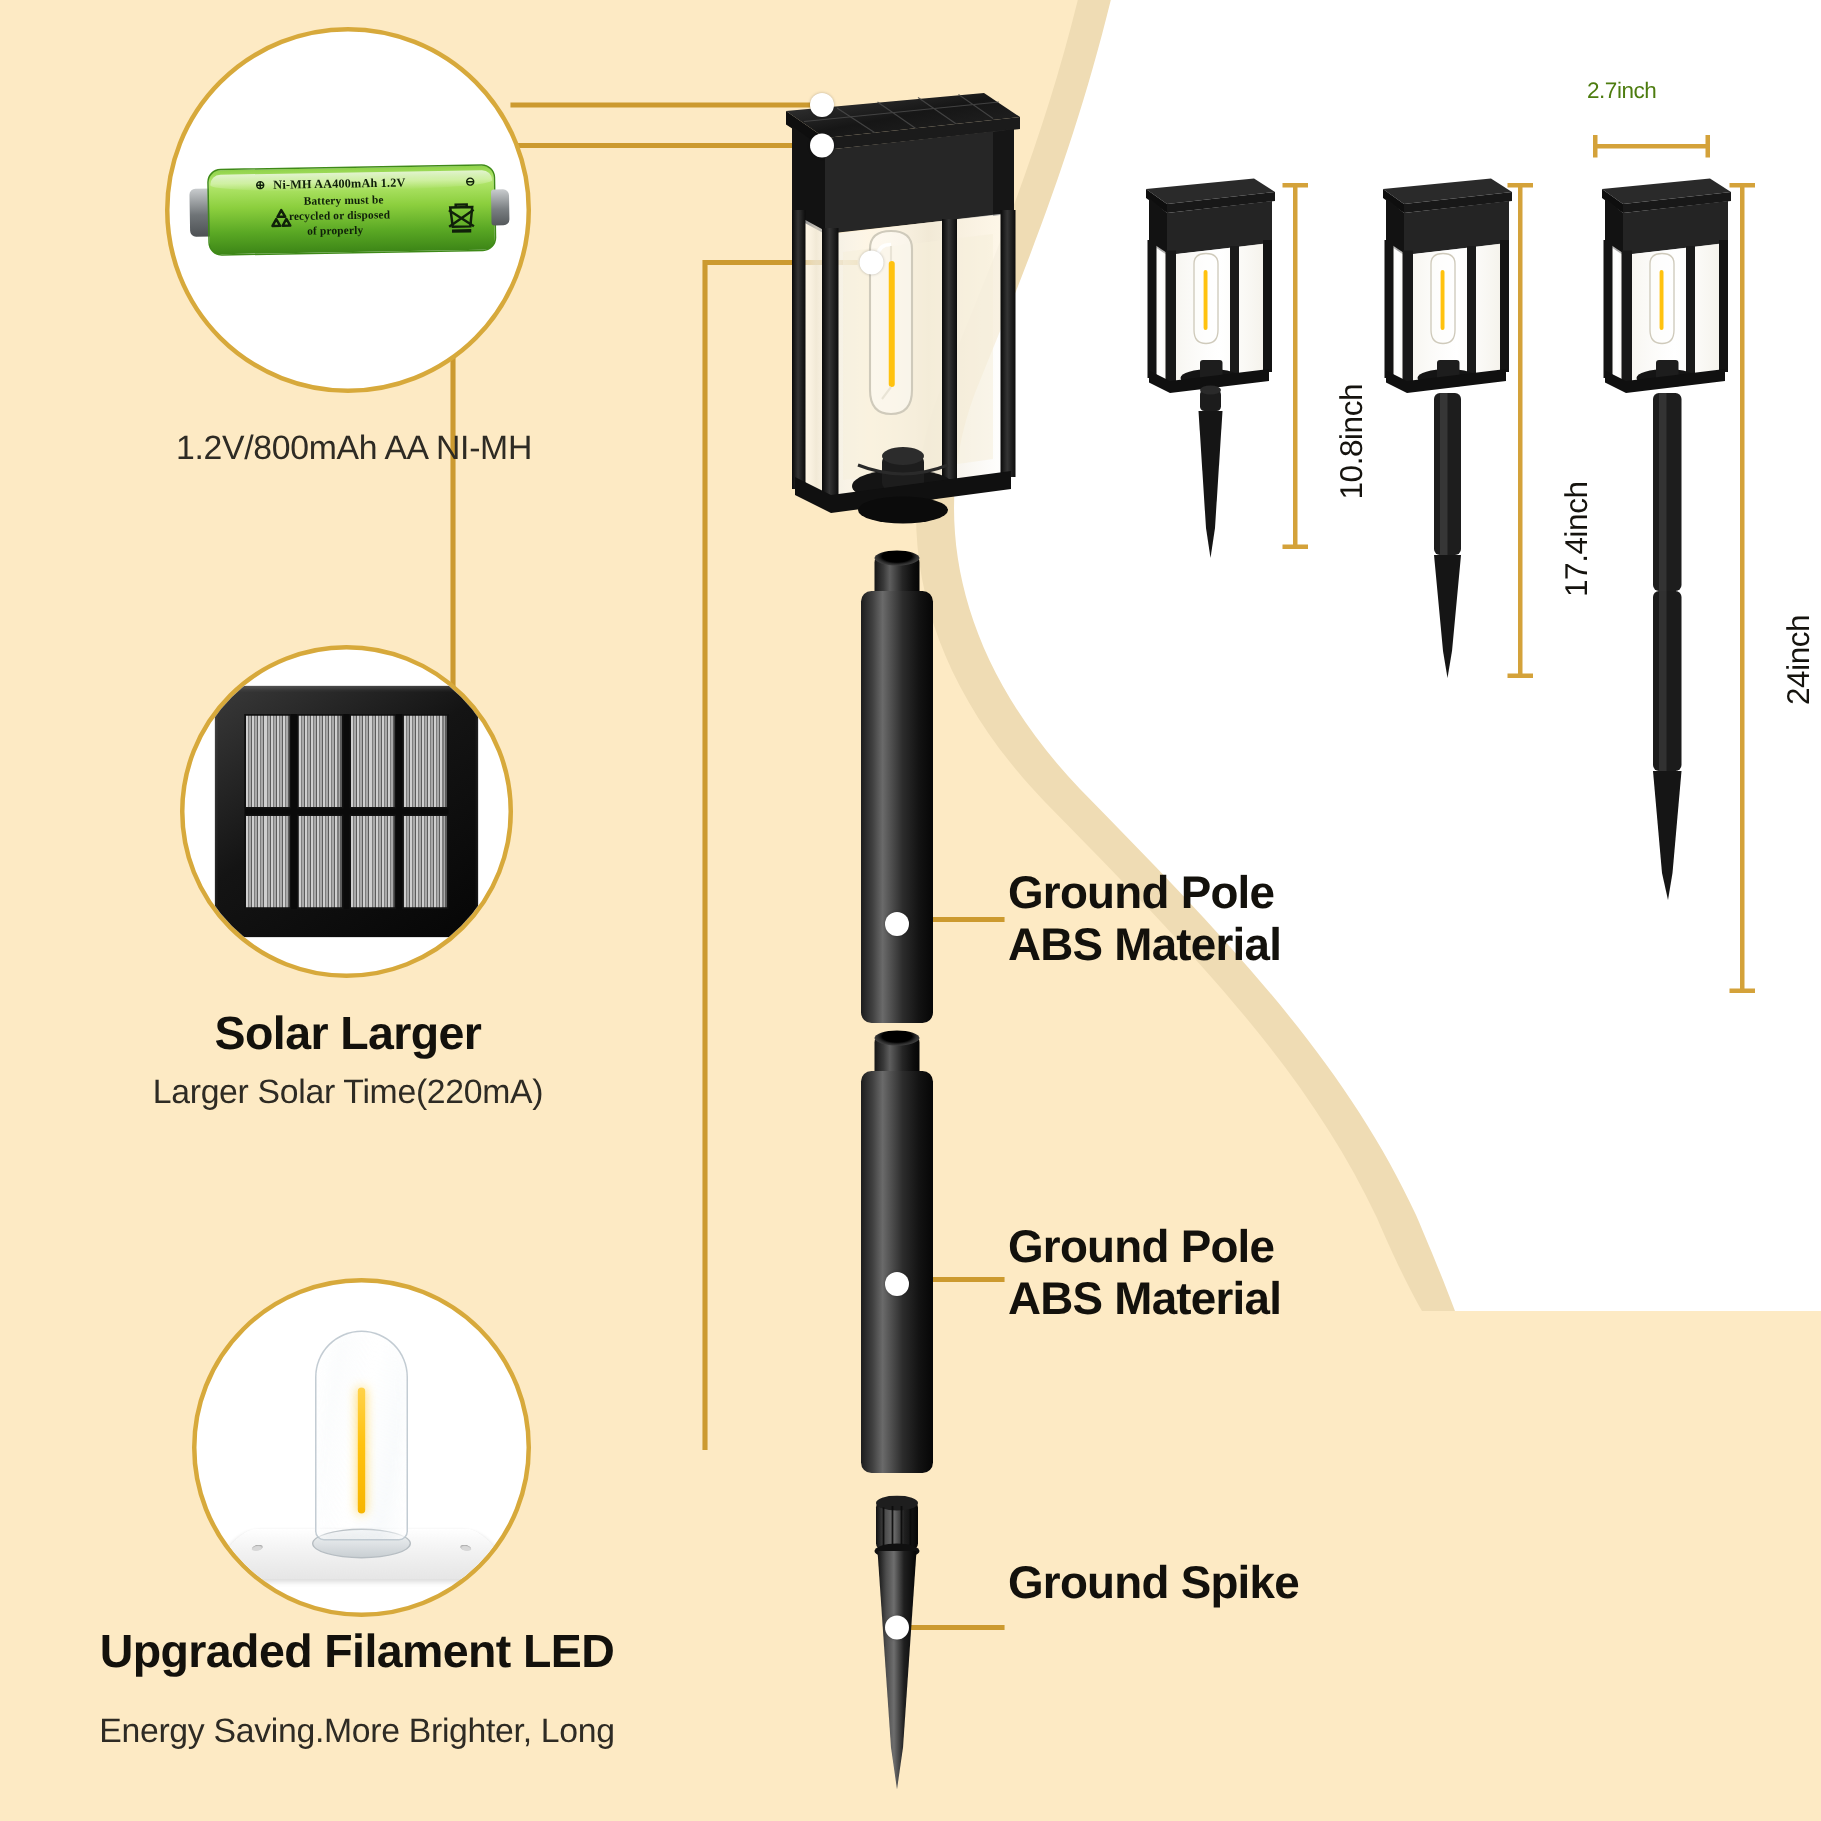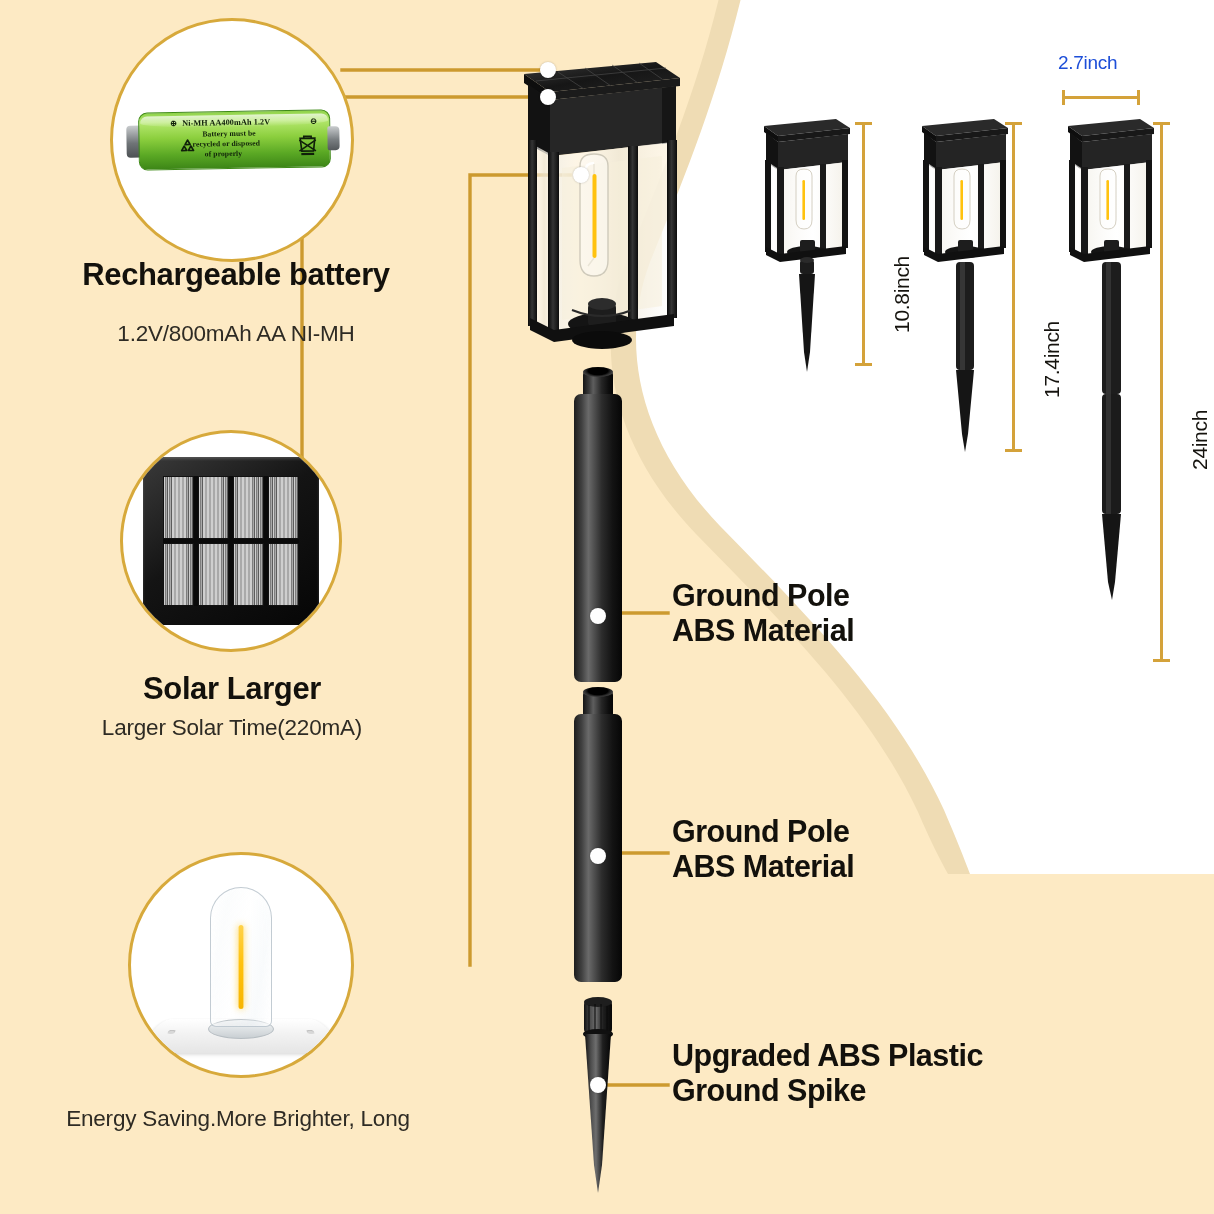--- a/index.html
+++ b/index.html
@@ -160,21 +160,21 @@
   .spike { position:absolute; left:576px; top:997px; width:44px; height:200px; }
 
   
   .mini { position:absolute; }
   .dim-line { position:absolute; background:#d4a23a; }
   .dim-label {
     position:absolute; font-size:21px; font-weight:400; color:#15130e;
     transform:rotate(-90deg); transform-origin:left top; white-space:nowrap;
     letter-spacing:-.3px;
   }
-  .dim-label-h { position:absolute; font-size:19px; font-weight:400; color:#1d4ed8; white-space:nowrap; letter-spacing:-.3px; }
+  .dim-label-h { position:absolute; font-size:15px; font-weight:400; color:#4d7c0f; white-space:nowrap; letter-spacing:-.3px; }
 </style>
 </head>
 <body>
 
 <div class="stage">
 
   <div class="white-panel">
     <svg width="620" height="880" viewBox="0 0 620 880">
       <path d="M 120 0 C 96 100, 62 180, 26 268 C -6 352, 10 450, 96 540 C 190 636, 270 716, 318 818 C 330 846, 340 866, 348 880 L 620 880 L 620 0 Z" fill="#efdcb4"></path>
       <path d="M 142 0 C 118 100, 86 180, 50 268 C 20 348, 36 444, 120 532 C 214 628, 296 712, 344 816 C 356 844, 364 864, 370 880 L 620 880 L 620 0 Z" fill="#ffffff"></path>
@@ -456,41 +456,40 @@
   <div class="dim-line" style="left:1005px; top:122px; width:17px; height:3px;"></div>
   <div class="dim-line" style="left:1005px; top:449px; width:17px; height:3px;"></div>
   <div class="dim-label" style="left:1040px; top:398px;">17.4inch</div>
 
   <div class="dim-line" style="left:1160px; top:122px; width:3px; height:540px;"></div>
   <div class="dim-line" style="left:1153px; top:122px; width:17px; height:3px;"></div>
   <div class="dim-line" style="left:1153px; top:659px; width:17px; height:3px;"></div>
   <div class="dim-label" style="left:1188px; top:470px;">24inch</div>
 
   <div class="blk txt-battery">
-    <h2>Rechargeable battery</h2>
     <p>1.2V/800mAh AA NI-MH</p>
   </div>
 
   <div class="blk txt-solar">
     <h2>Solar Larger</h2>
     <p>Larger Solar Time(220mA)</p>
   </div>
 
   <div class="blk txt-led">
+    <h2>Upgraded Filament LED</h2>
     <p>Energy Saving.More Brighter, Long</p>
   </div>
 
   <div class="callout co-pole1">
     <h3>Ground Pole</h3>
     <h3>ABS Material</h3>
   </div>
 
   <div class="callout co-pole2">
     <h3>Ground Pole</h3>
     <h3>ABS Material</h3>
   </div>
 
   <div class="callout co-spike">
-    <h3>Upgraded ABS Plastic</h3>
     <h3>Ground Spike</h3>
   </div>
 
 </div>
 
 </body></html>

